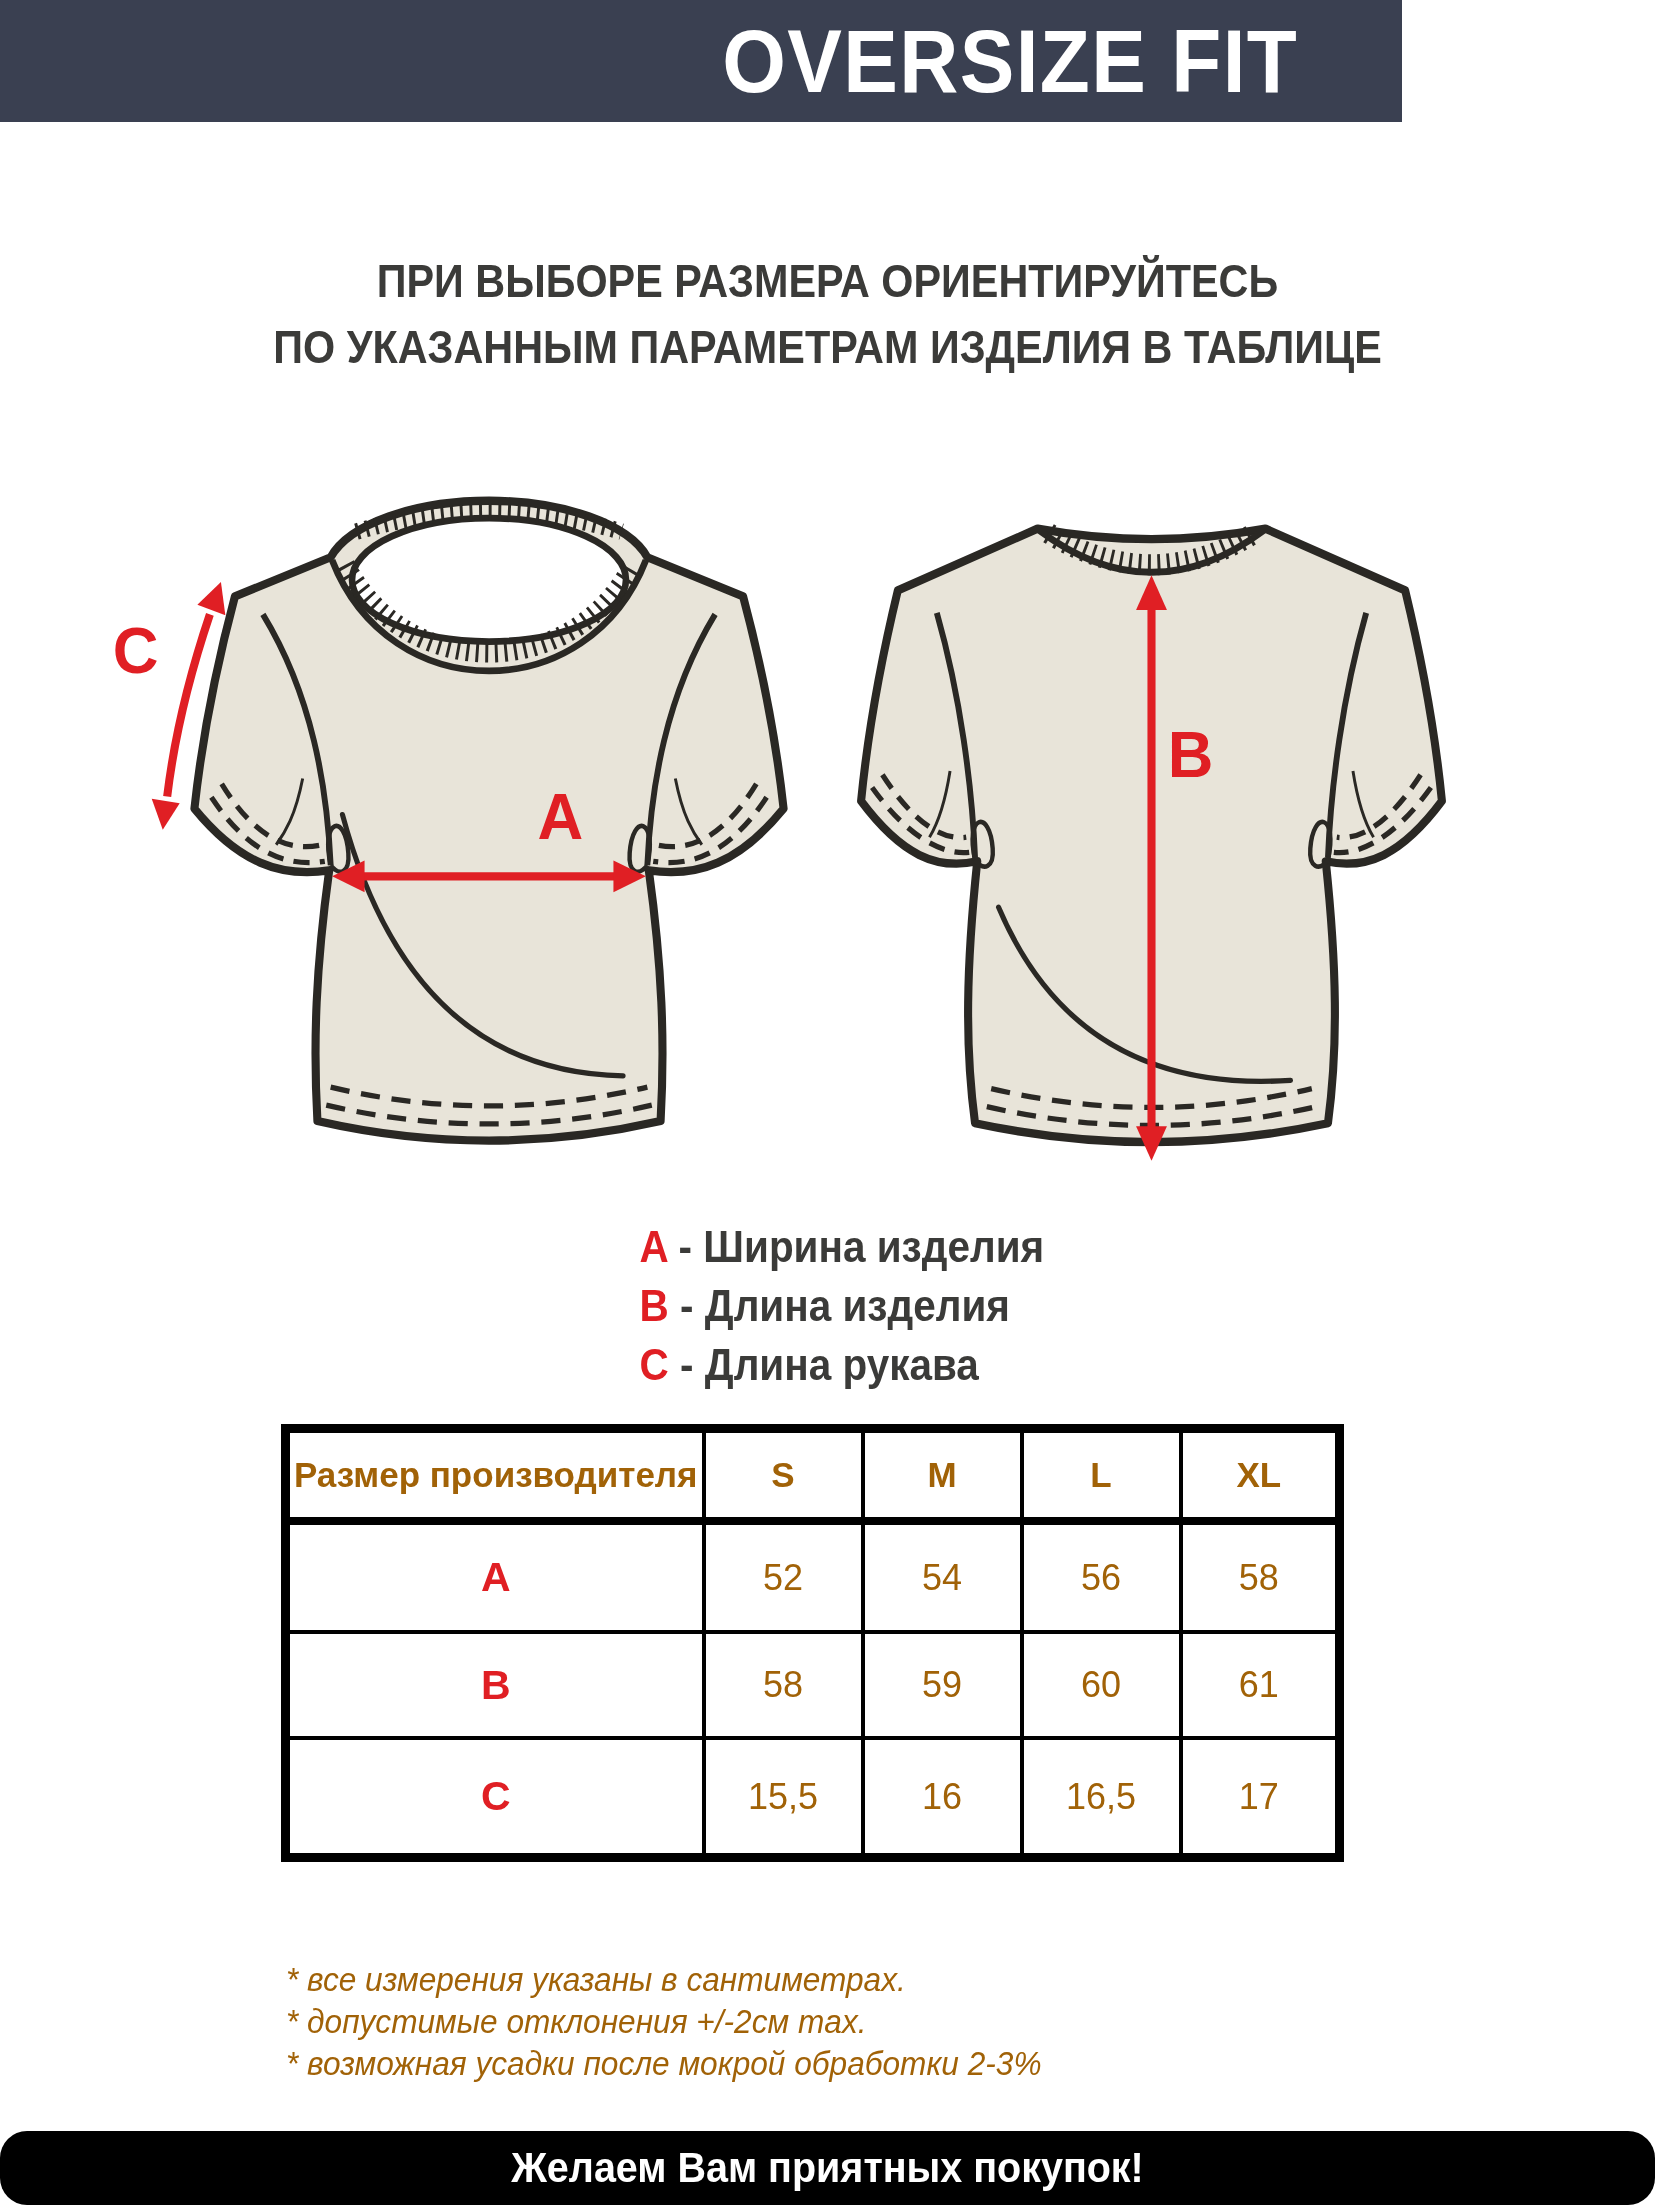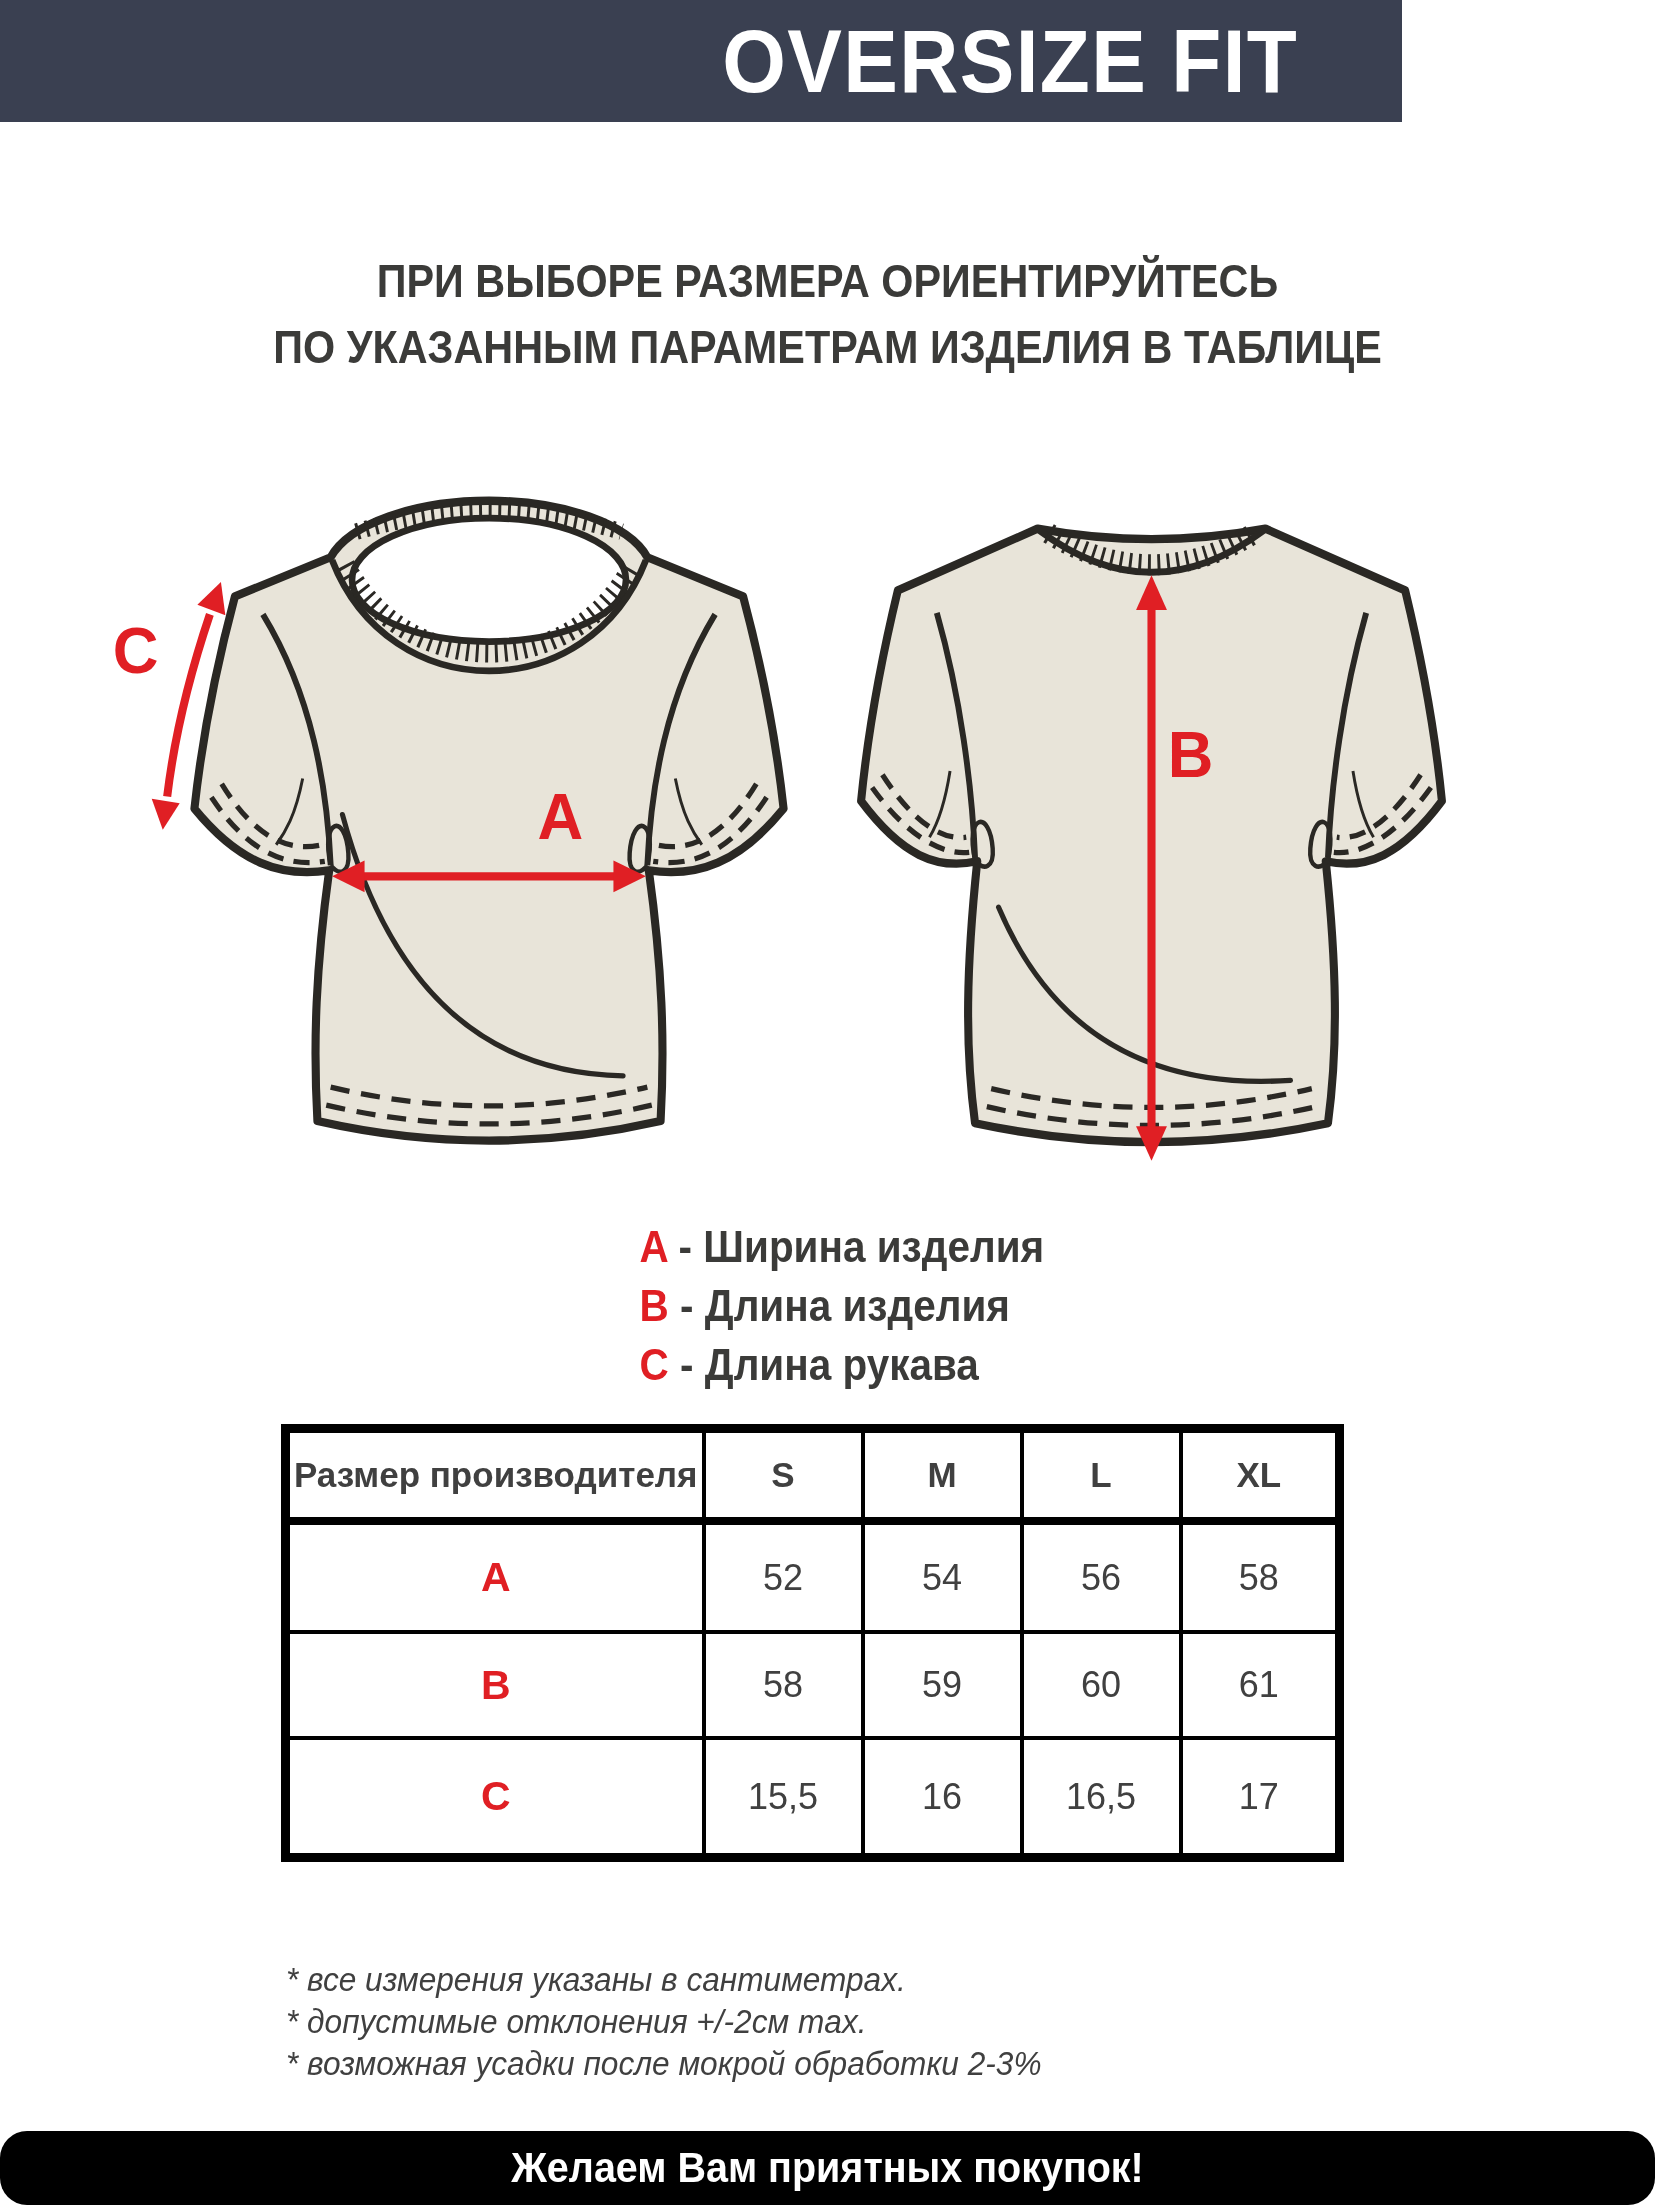--- a/index.html
+++ b/index.html
@@ -40,33 +40,33 @@
   .legend .inner{display:inline-block;text-align:left;transform:scaleX(.92);transform-origin:center;}
   .legend .row{font-size:44px;line-height:59px;font-weight:bold;color:#3b3b39;white-space:nowrap;}
   .legend .key{color:#e01f24;}
   
   .size-table{
     position:absolute;left:281px;top:1424px;border-collapse:collapse;
     border:9px solid #000;table-layout:fixed;width:1053px;
   }
   .size-table td{
     border:4.5px solid #000;text-align:center;vertical-align:middle;
-    color:#404040;padding:0;
+    color:#a16207;padding:0;
   }
   .size-table tr.hb td{border-bottom-width:8.3px;}
   .size-table .r1 td{height:84px;font-weight:bold;font-size:35px;}
   .size-table .r2 td{height:96px;font-weight:bold;font-size:35px;}
   .size-table .rd td{font-size:36px;font-weight:normal;}
   .size-table .r3 td{height:105px;}
   .size-table .r4 td{height:102px;}
   .size-table .r5 td{height:113px;}
   .size-table td.rowkey{font-weight:bold;font-size:41px;color:#e01f24;}
   
   .footnotes{
-    position:absolute;left:286px;top:1958px;color:#404040;
+    position:absolute;left:286px;top:1958px;color:#a16207;
     font-style:italic;font-size:34px;line-height:42px;
   }
   .footnotes div{transform:scaleX(.93);transform-origin:left center;white-space:nowrap;}
 </style>
 </head>
 <body>
 
 <div class="top-bar">
   <div class="title">OVERSIZE FIT</div>
 </div>

